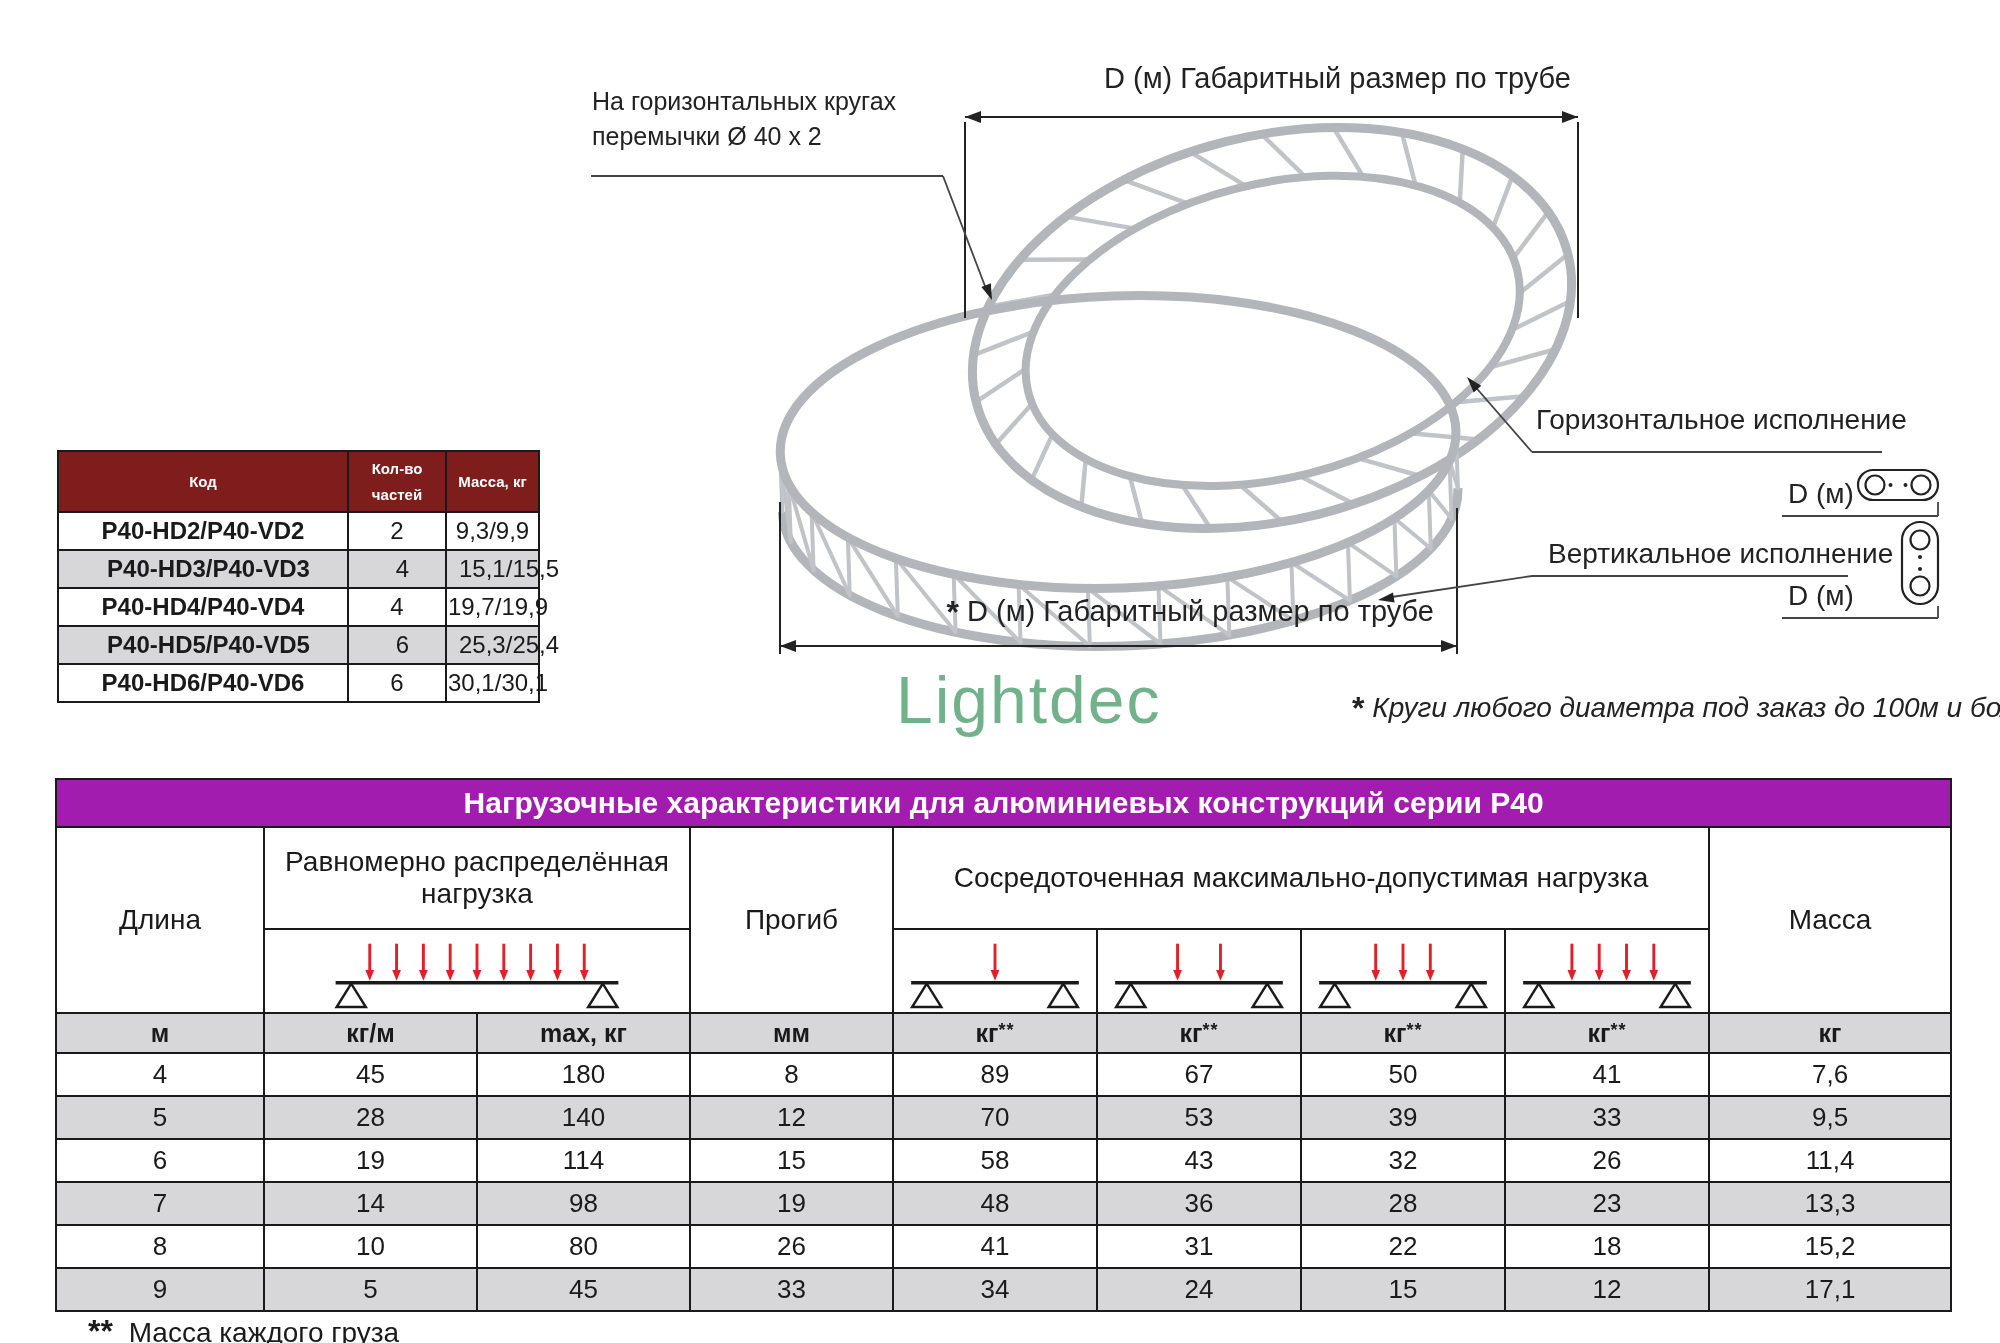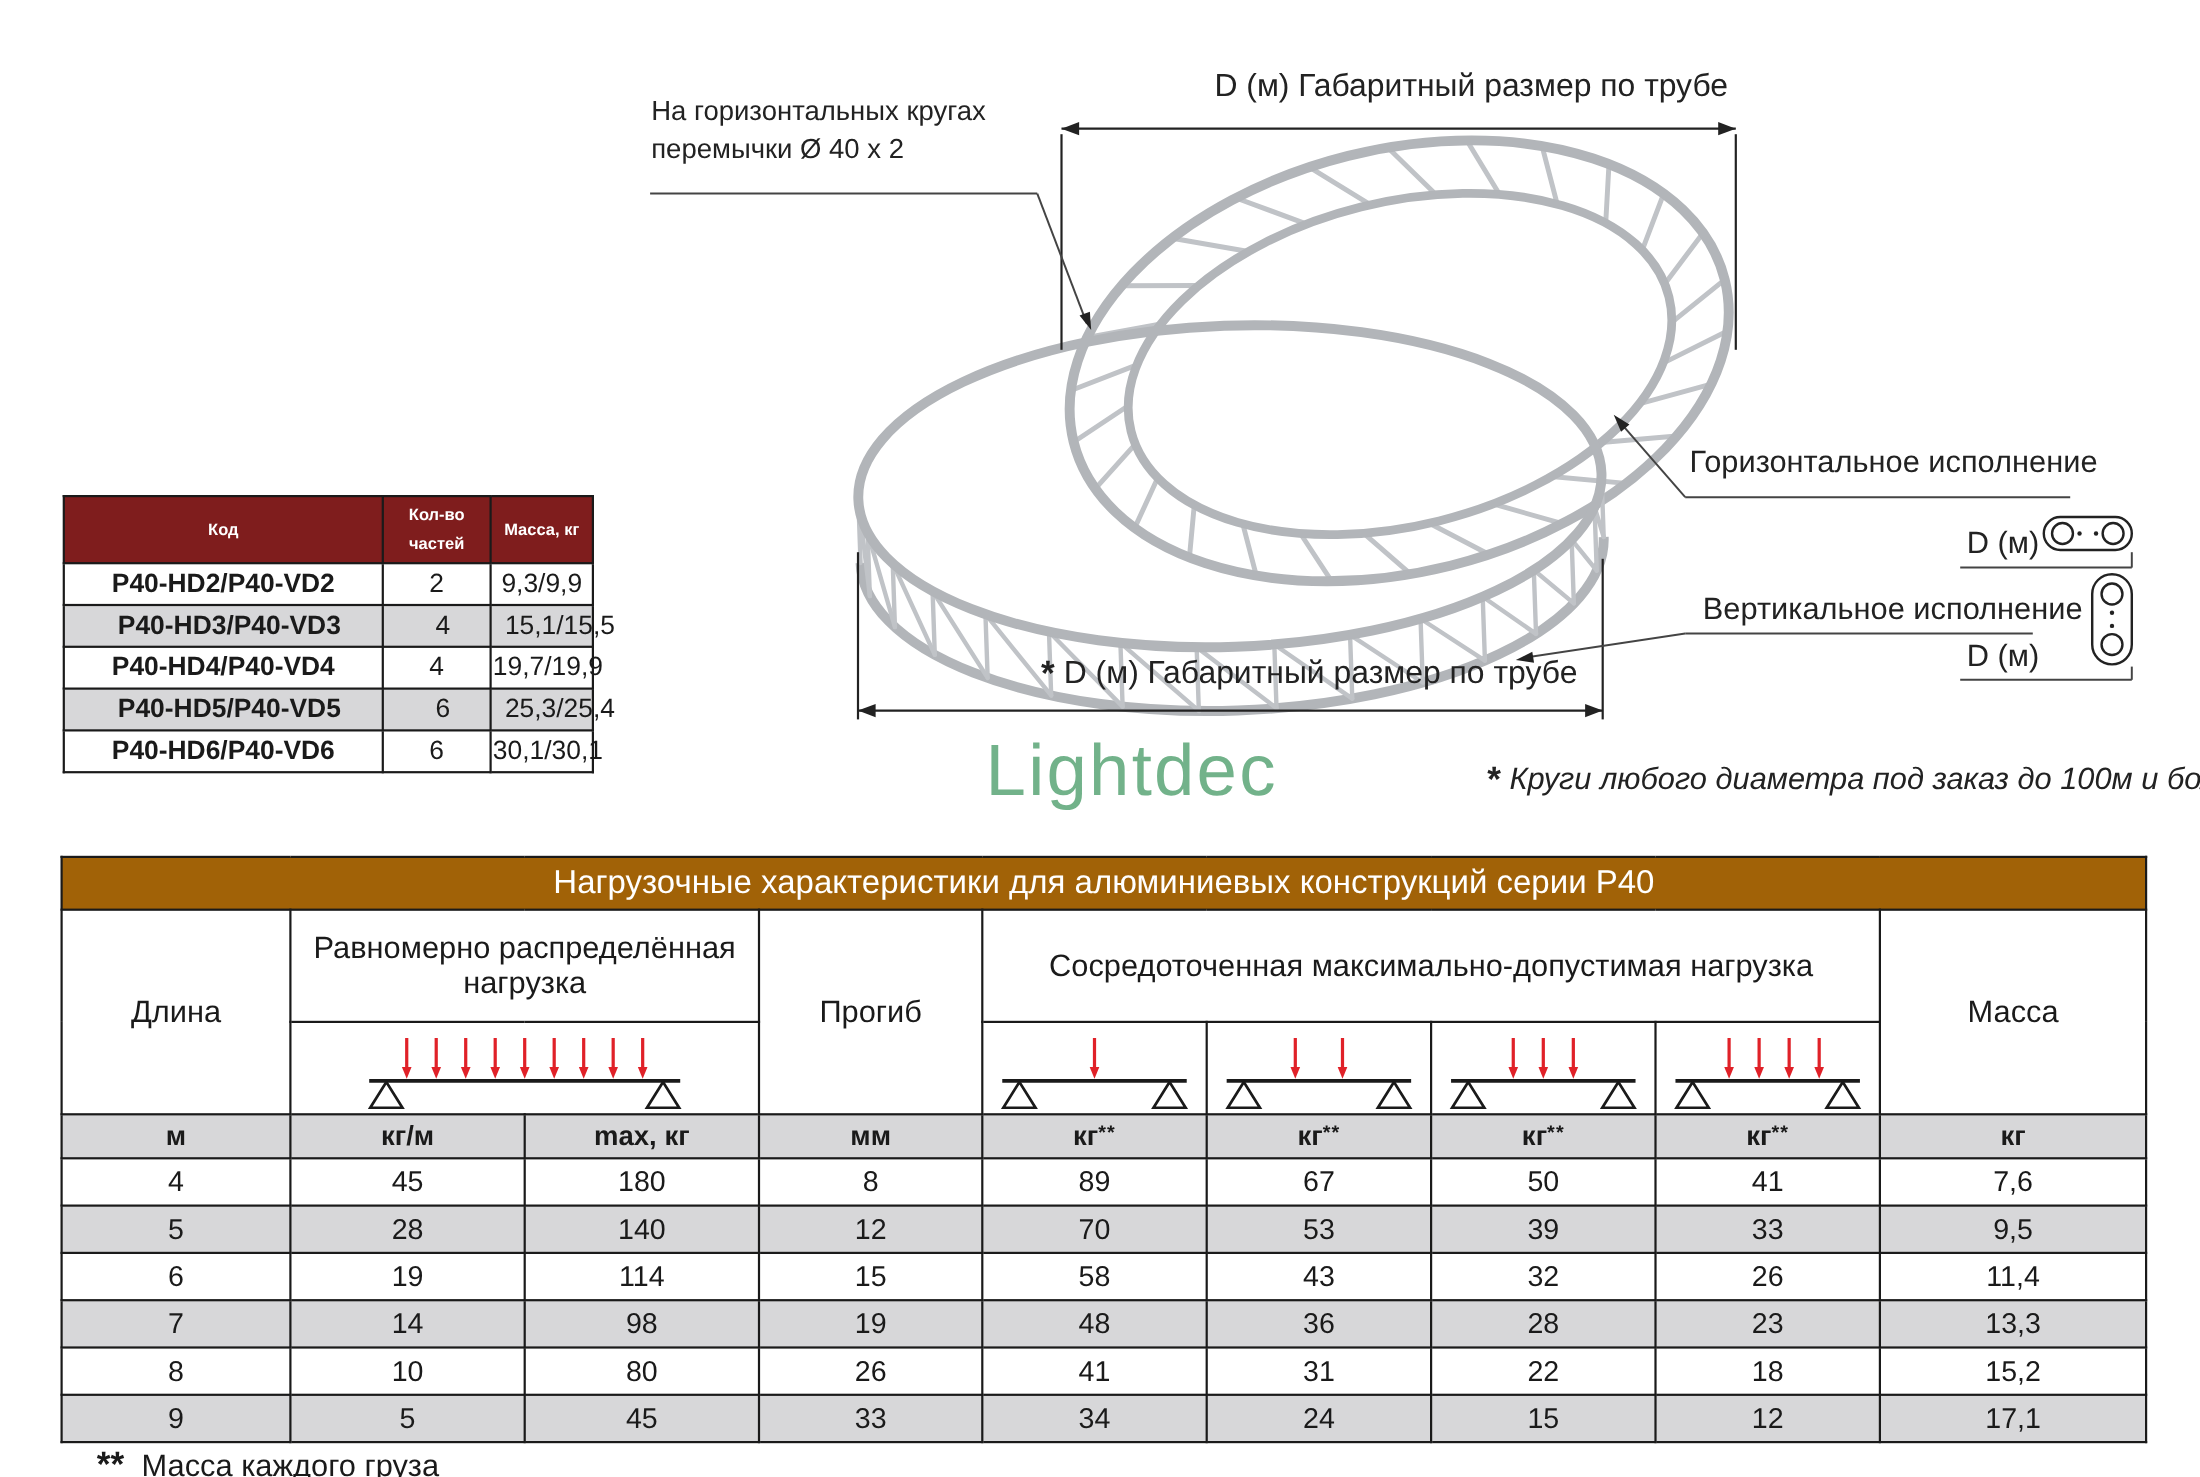--- a/index.html
+++ b/index.html
@@ -16,21 +16,21 @@
   
   .parts{position:absolute;left:57px;top:450px;width:481px;border-collapse:collapse;table-layout:fixed;}
   .parts td{border:2px solid #1a1a1a;text-align:center;vertical-align:middle;}
   .parts .head td{background:#7f1d1d;color:#fff;font-weight:bold;font-size:15px;height:57px;line-height:26px;}
   .parts .prow td{height:34px;font-size:24px;}
   .parts .prow td.code{font-weight:bold;}
   .parts .alt td{background:#d7d7d9;padding-left:12px;}
   
   .load{position:absolute;left:55px;top:778px;width:1895px;border-collapse:collapse;table-layout:fixed;}
   .load td{border:2px solid #1a1a1a;text-align:center;vertical-align:middle;}
-  .load .title td{background:#a16207;color:#fff;font-weight:normal;font-size:30px;height:44px;border:2px solid #1a1a1a;}
+  .load .title td{background:#a21caf;color:#fff;font-weight:bold;font-size:30px;height:44px;border:2px solid #1a1a1a;}
   .load .hrow td{font-size:28px;height:98px;background:#fff;}
   .load .drow td{height:80px;background:#fff;}
   .load .urow td{height:36px;background:#d7d7d9;font-weight:bold;font-size:25px;}
   .load .datarow td{height:39px;font-size:26px;background:#fff;}
   .load .datarow.alt td{background:#d7d7d9;}
   .load sup{font-size:.72em;vertical-align:6px;letter-spacing:1px;}
   .diag{display:block;margin:0 auto;}
   .footnote{position:absolute;left:88px;top:1293px;font-size:28px;margin-top:20px;}
   .footnote .star2{font-weight:bold;font-size:32px;margin-right:8px;}
 </style>

